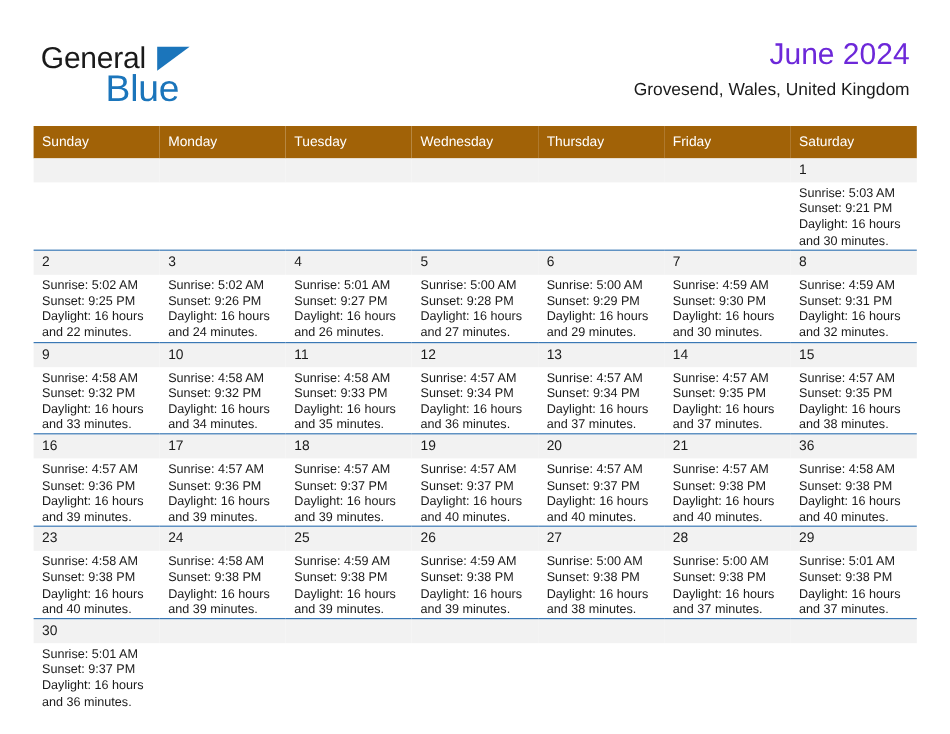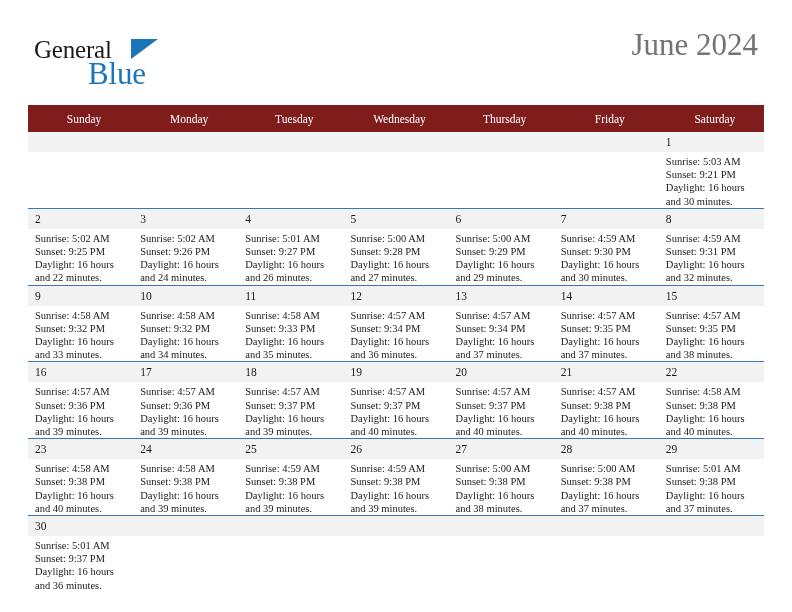--- a/index.html
+++ b/index.html
@@ -12,21 +12,20 @@
     background: #ffffff;
     font-family: "Liberation Sans", sans-serif;
     color: #000000;
     overflow: hidden;
   }
   .page {
     position: relative;
     width: 792px;
     height: 509px;
     box-sizing: border-box;
-    font-family: Liberation Serif, serif;
   }
 
   
   .header {
     position: absolute;
     left: 34px;
     top: 28px;
     right: 34px;
     height: 72px;
   }
@@ -64,23 +63,23 @@
     color: #1b75bb;
     letter-spacing: -0.2px;
   }
   .title-block {
     position: absolute;
     right: 0;
     top: 0;
     text-align: right;
   }
   .cal-title {
-    font-size: 31px;
+    font-size: 25px;
     line-height: 34px;
-    color: #737373;
+    color: #6d28d9;
     font-weight: normal;
     margin: 0;
   }
   .cal-subtitle {
     font-size: 14.5px;
     line-height: 22px;
     color: #1a1a1a;
     margin: 2px 0 0 0;
     font-weight: normal;
   }
@@ -88,25 +87,25 @@
   
   .calendar {
     position: absolute;
     left: 28px;
     top: 105px;
     width: 736px;
     border-collapse: collapse;
     table-layout: fixed;
   }
   .calendar th {
-    background: #7f1d1d;
+    background: #a16207;
     color: #ffffff;
     font-size: 11.5px;
     font-weight: normal;
-    text-align: center;
+    text-align: left;
     padding: 5px 0 5px 7px;
     height: 17px;
     border: none;
   }
   .calendar td {
     vertical-align: top;
     padding: 0;
     border: none;
     border-top: 1px solid #3a78b5;
     width: 105.14px;
@@ -144,20 +143,21 @@
   <div class="header">
 
     <div class="logo">
       <span class="logo-general">General</span>
       <span class="logo-triangle"></span>
       <span class="logo-blue">Blue</span>
     </div>
 
     <div class="title-block">
       <h1 class="cal-title">June 2024</h1>
+      <h2 class="cal-subtitle">Grovesend, Wales, United Kingdom</h2>
     </div>
 
   </div>
 
   <table class="calendar">
     <thead>
       <tr>
         <th>Sunday</th>
         <th>Monday</th>
         <th>Tuesday</th>
@@ -416,21 +416,21 @@
         <td>
           <div class="daynum">21</div>
           <div class="cell-info">
             <div>Sunrise: 4:57 AM</div>
             <div>Sunset: 9:38 PM</div>
             <div>Daylight: 16 hours</div>
             <div>and 40 minutes.</div>
           </div>
         </td>
         <td>
-          <div class="daynum">22</div>
+          <div class="daynum">36</div>
           <div class="cell-info">
             <div>Sunrise: 4:58 AM</div>
             <div>Sunset: 9:38 PM</div>
             <div>Daylight: 16 hours</div>
             <div>and 40 minutes.</div>
           </div>
         </td>
       </tr>
 
       <tr class="week-row">

